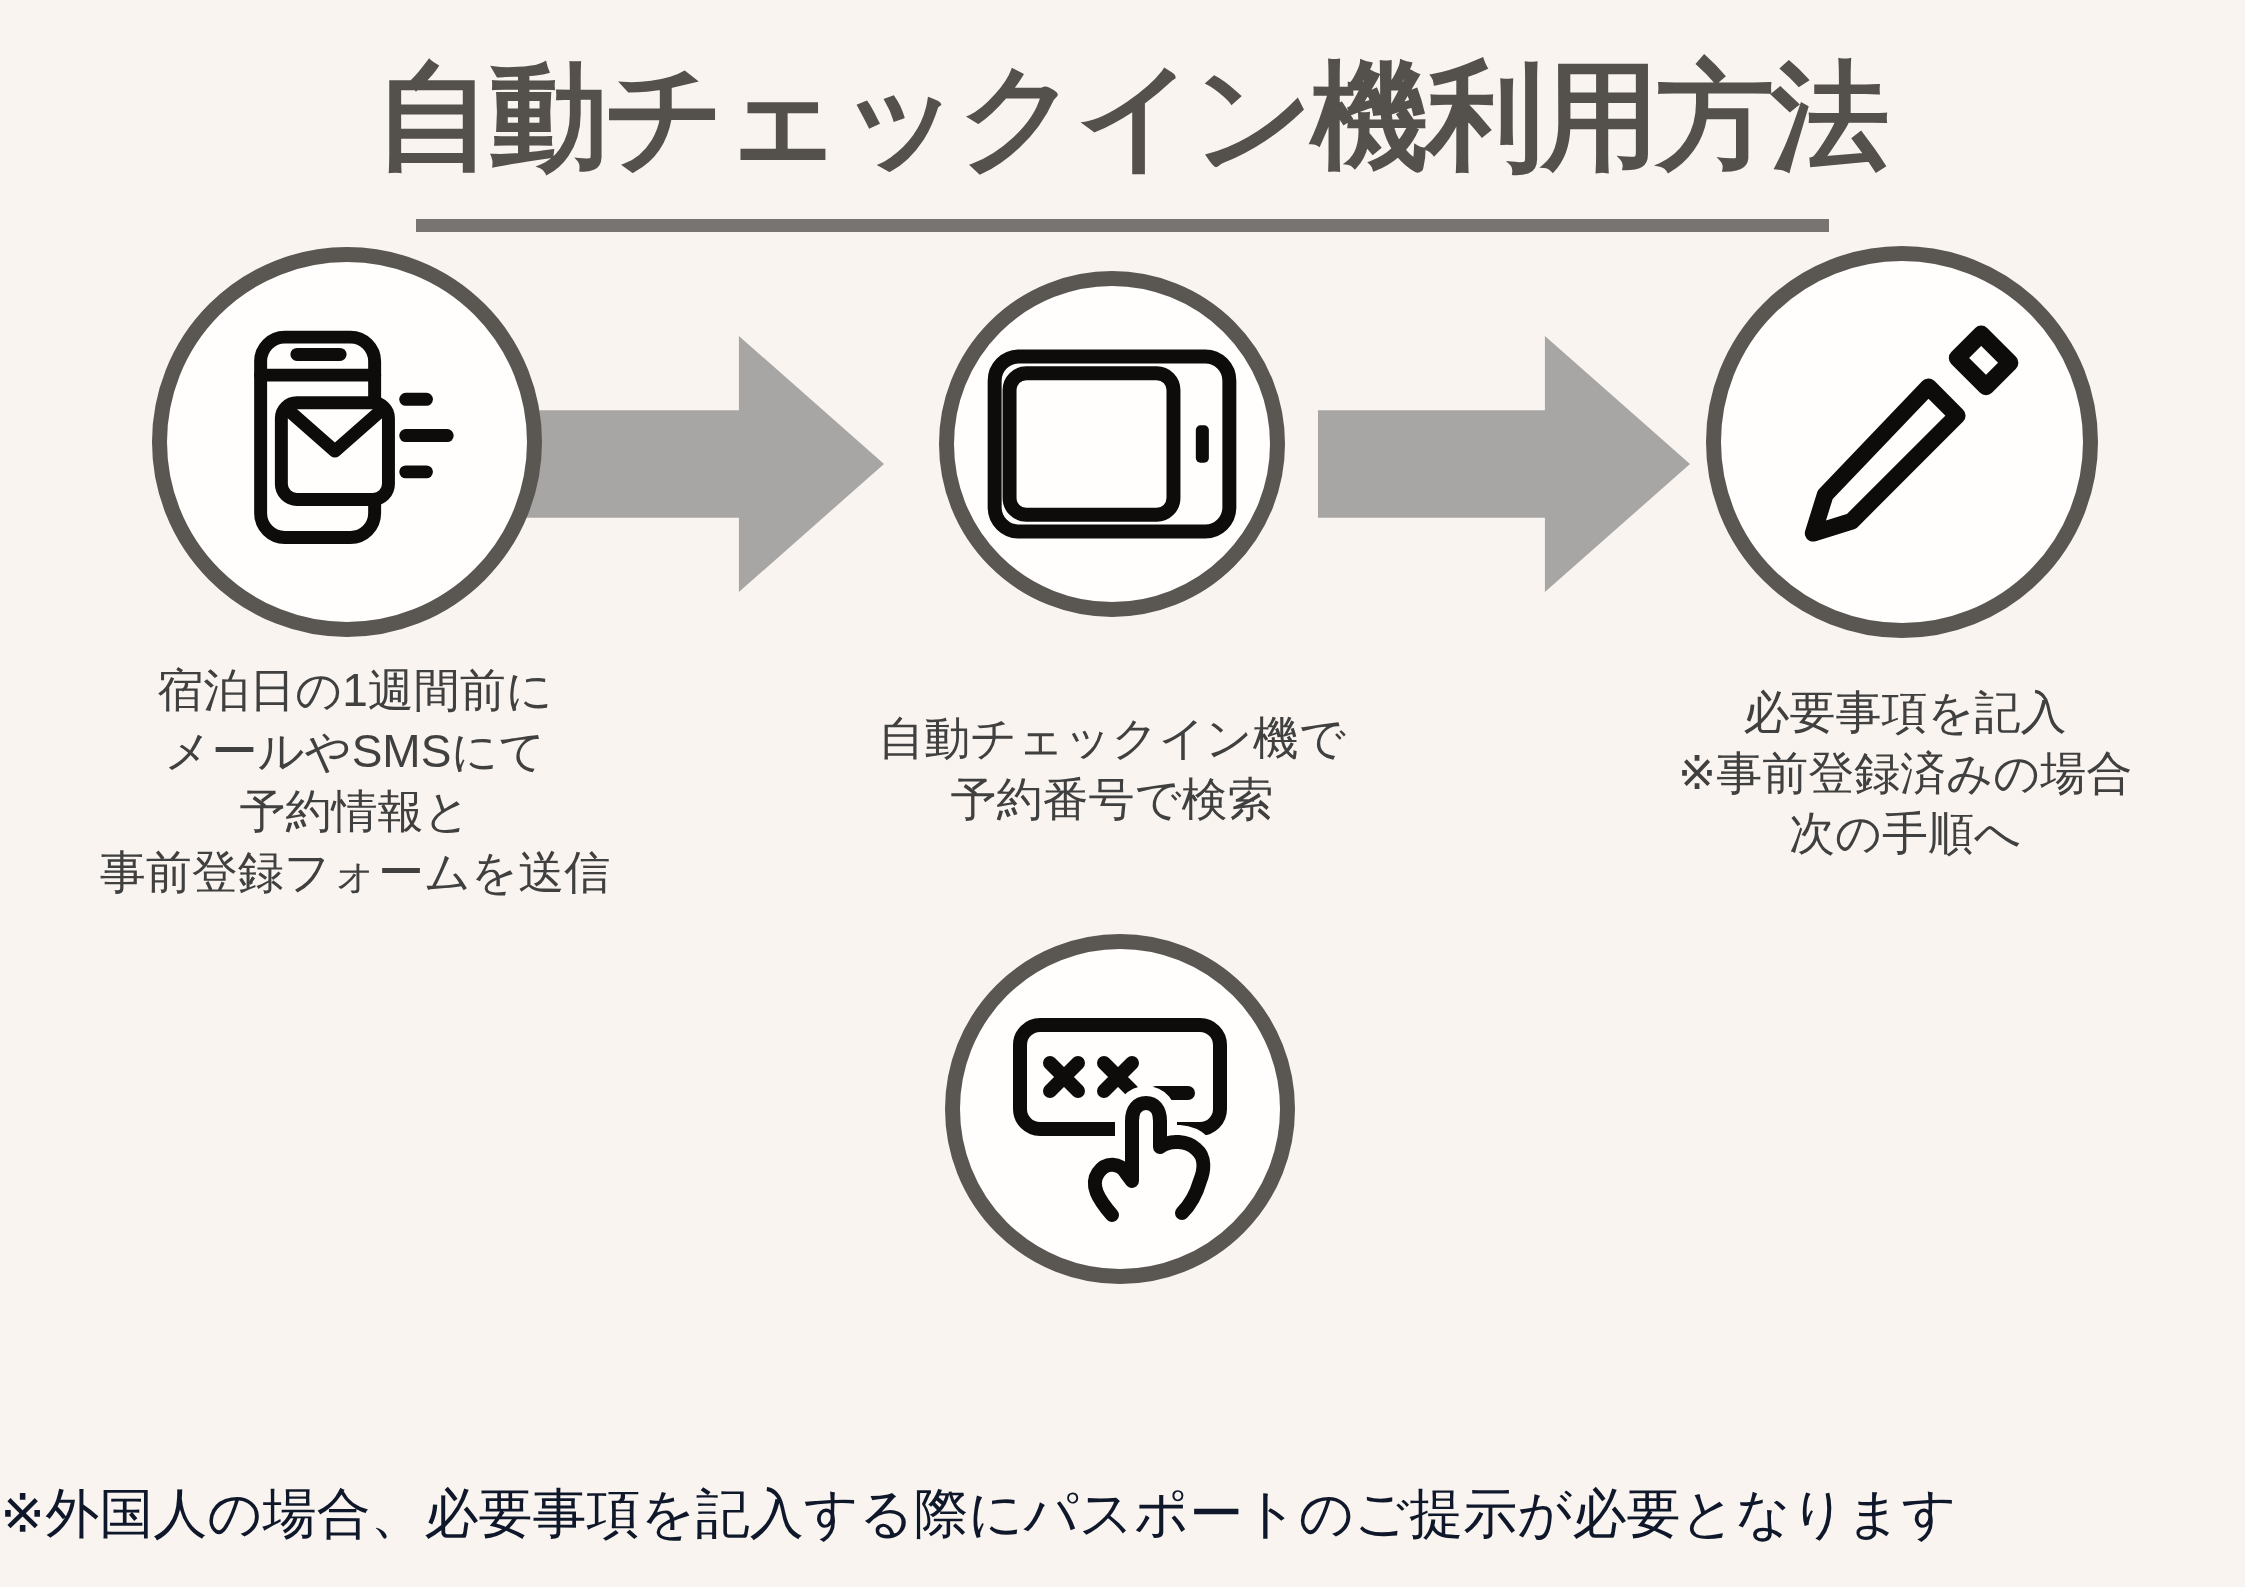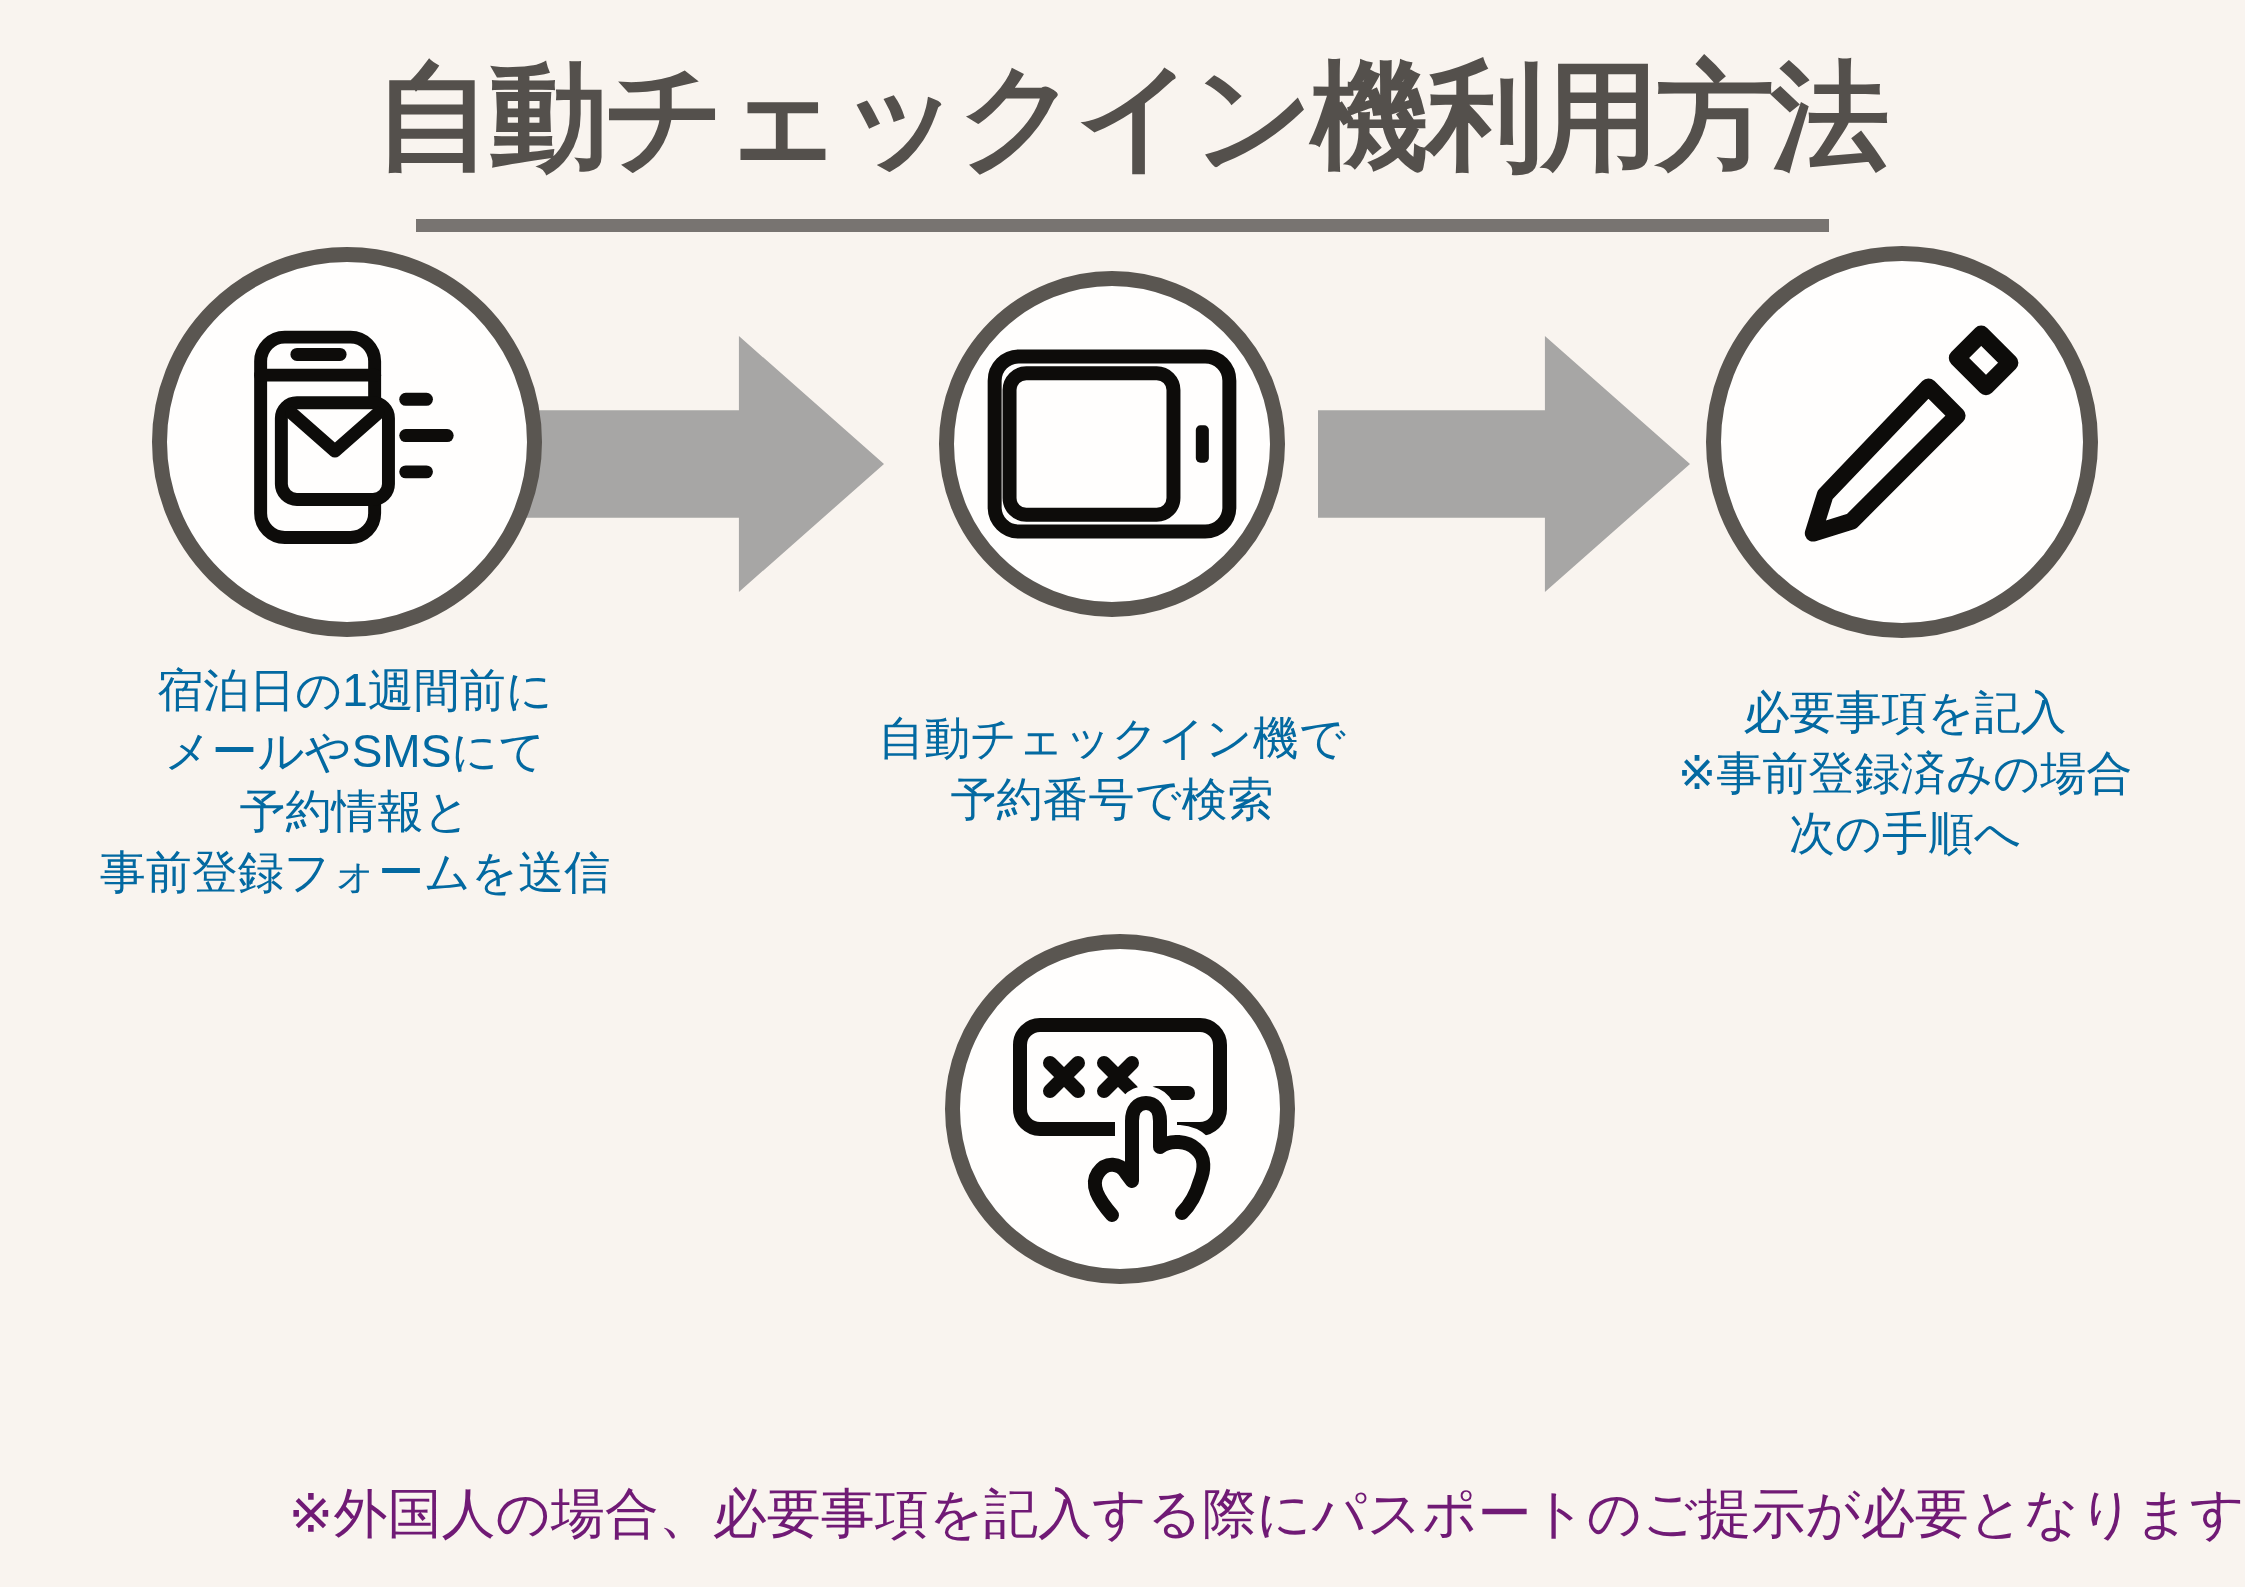--- a/index.html
+++ b/index.html
@@ -58,34 +58,34 @@
   }
   .arrow-1{ left:512px; }
   .arrow-2{ left:1318px; }
   .caption{
     position:absolute;
     text-align:center;
     white-space:pre-line;
     font-size:46px;
     font-weight:500;
     line-height:1.32;
-    color:#0369a1;
+    color:#404040;
   }
   .caption-1{ left:5px;    top:660px;  width:700px; }
   .caption-2{ left:762px;  top:712px;  width:700px;font-family:Liberation Mono, monospace; }
   .caption-3{ left:1555px; top:682px;  width:700px; }
   .caption-4{ left:620px;  top:1300px; width:1000px; }
   .footnote{
     position:absolute;
     left:0; top:1478px;
     width:100%;
-    text-align:right;
+    text-align:left;
     font-size:54px;
     font-weight:500;
-    color:#701a75;
+    color:#0f172a;
     white-space:nowrap;
   }
   svg{ display:block; }
 </style>
 </head>
 <body>
 
 <div class="canvas">
 
   <h1 class="title">自動チェックイン機利用方法</h1>

